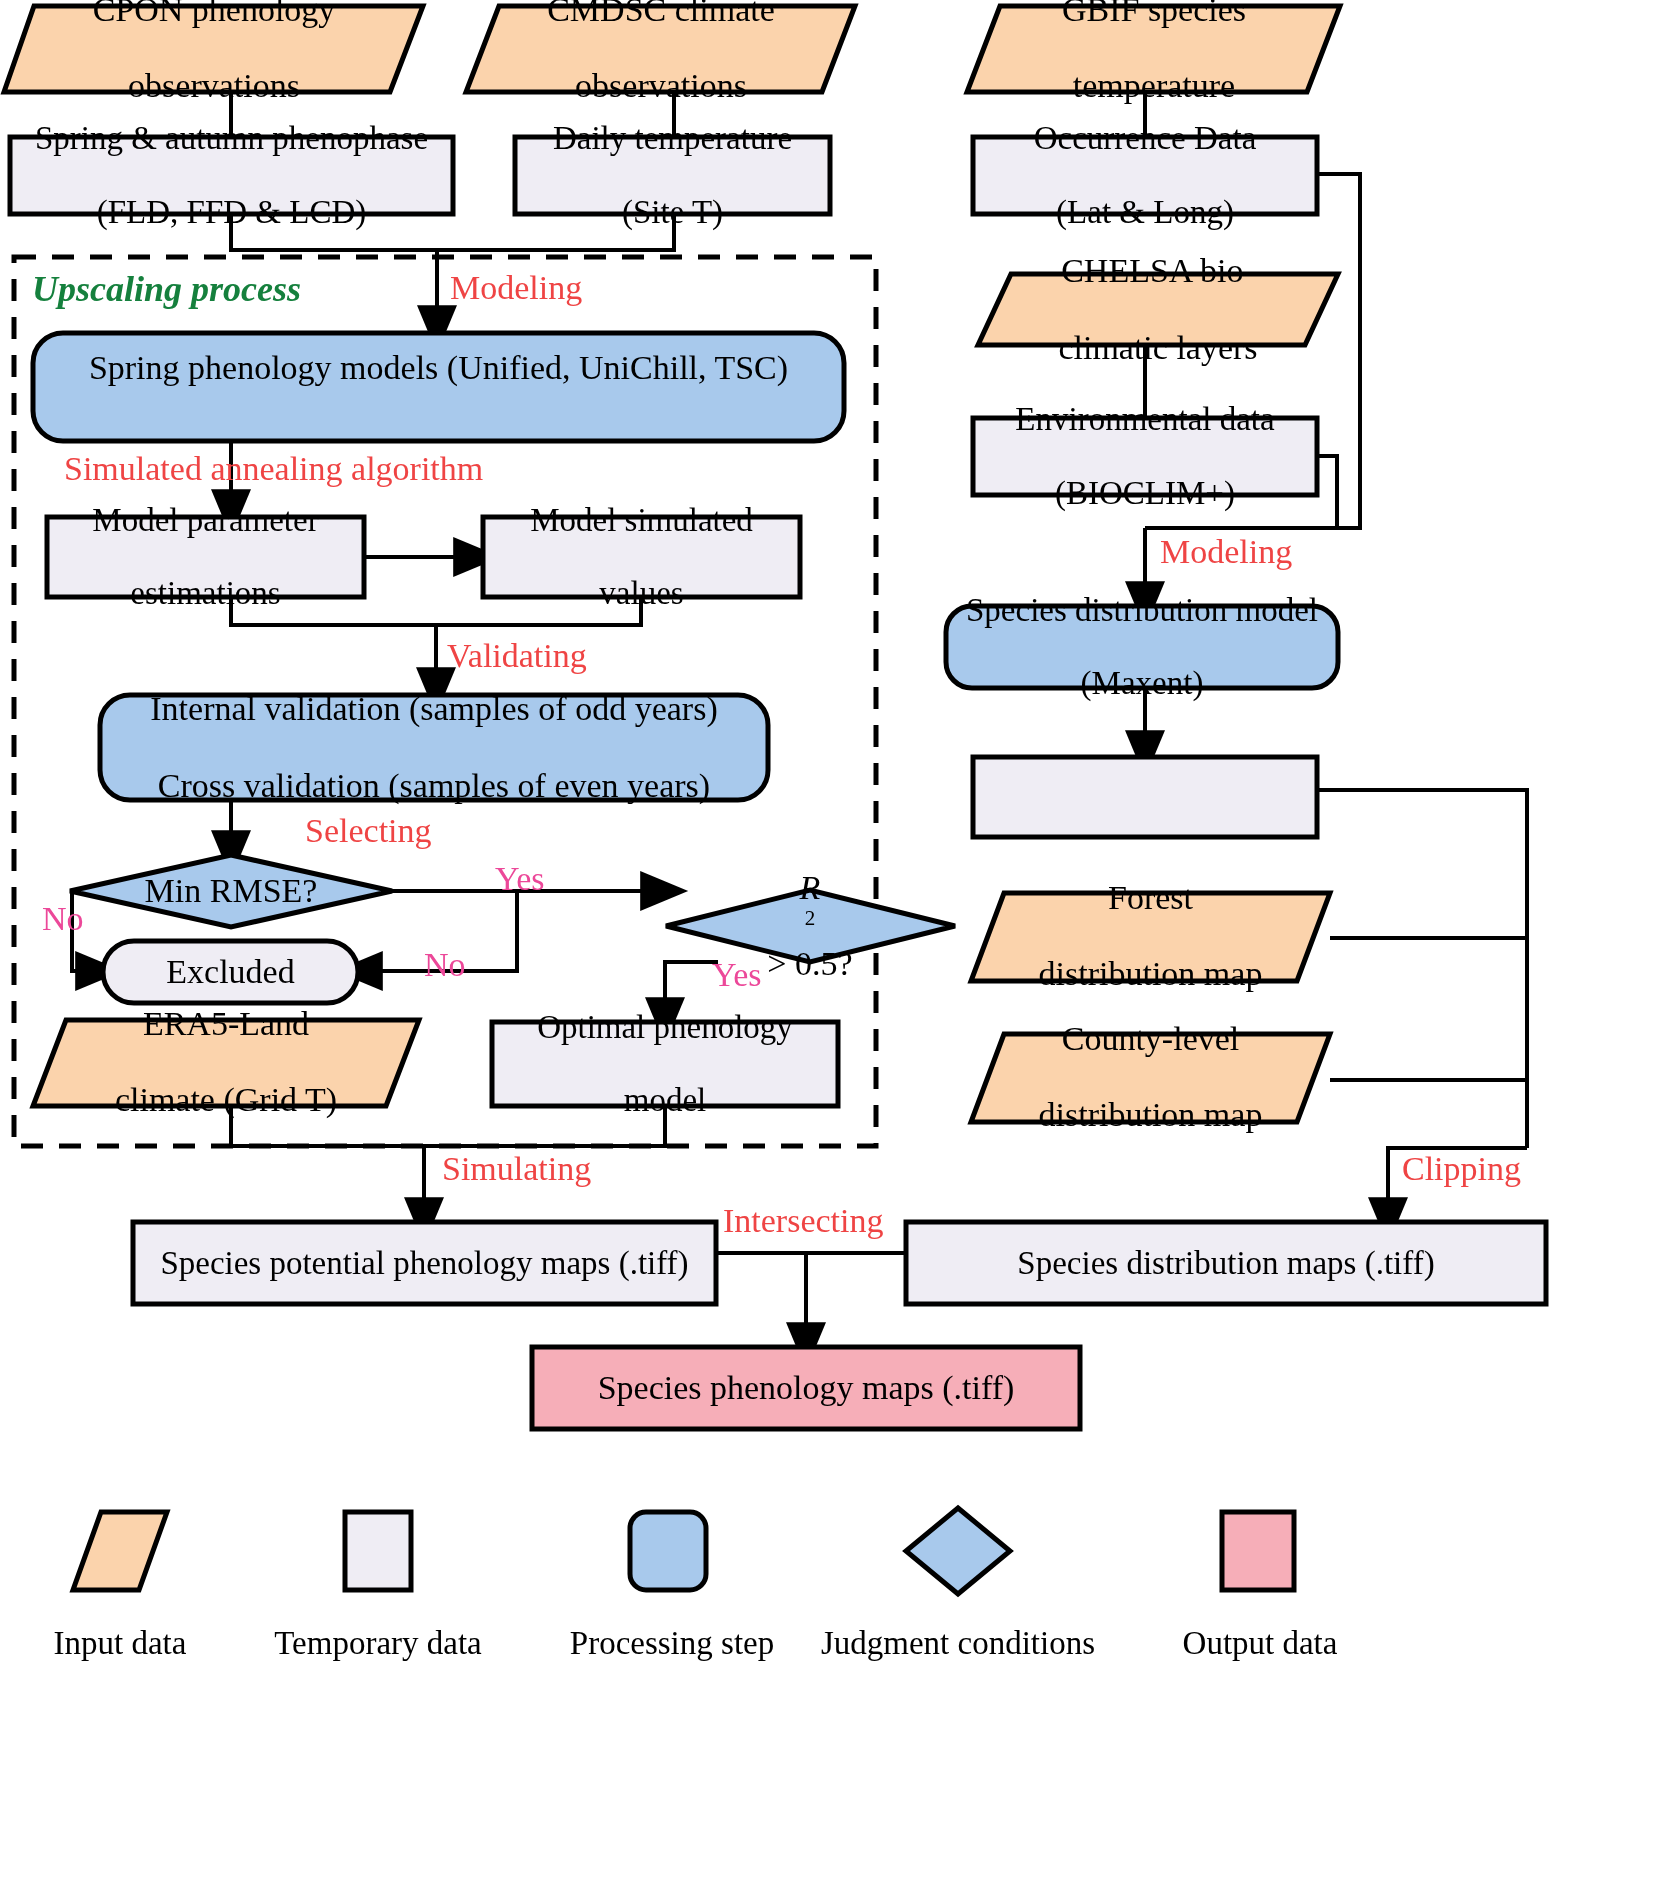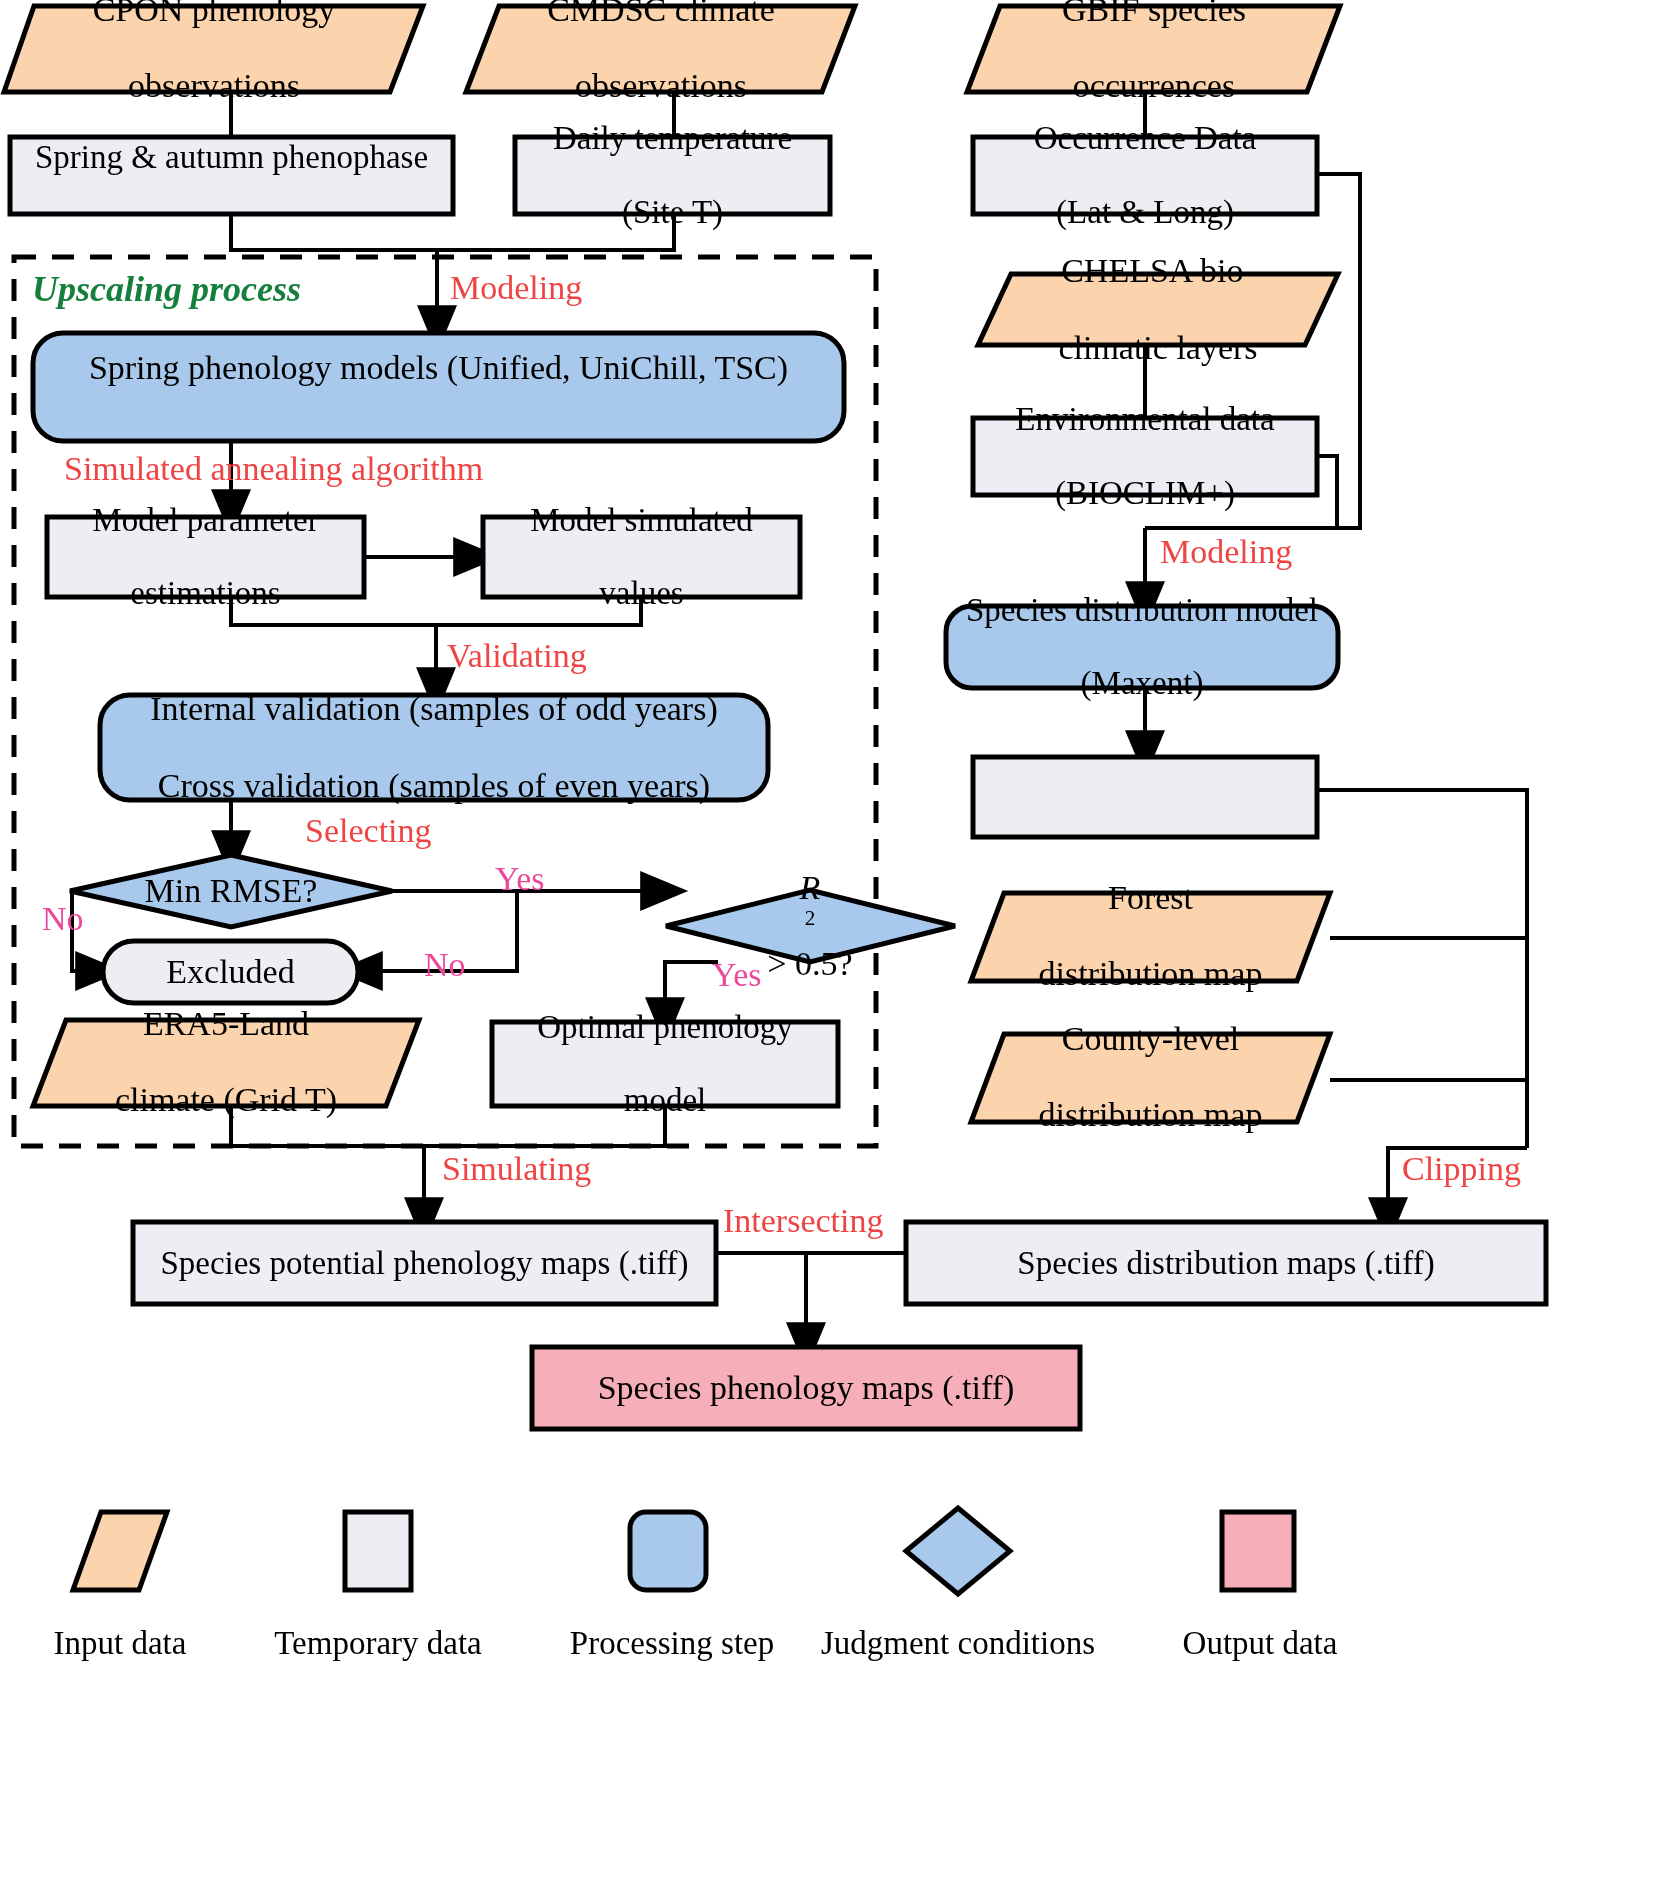--- a/index.html
+++ b/index.html
@@ -137,25 +137,25 @@
     </g>
   </svg>
 
   <div class="node t34" style="left:4px;top:2px;width:420px;height:92px;">
     <span><span>CPON phenology</span><br><span>observations</span></span>
   </div>
   <div class="node t34" style="left:466px;top:2px;width:390px;height:92px;">
     <span><span>CMDSC climate</span><br><span>observations</span></span>
   </div>
   <div class="node t34" style="left:967px;top:2px;width:374px;height:92px;">
-    <span><span>GBIF species</span><br><span>occurrences</span></span>
+    <span><span>GBIF species</span><br><span>temperature</span></span>
   </div>
 
   <div class="node t33" style="left:10px;top:137px;width:443px;height:77px;">
-    <span><span>Spring &amp; autumn phenophase</span><br></span>
+    <span><span>Spring &amp; autumn phenophase</span><br><span>(FLD, FFD &amp; LCD)</span></span>
   </div>
   <div class="node t33" style="left:515px;top:137px;width:315px;height:77px;">
     <span><span>Daily temperature</span><br><span>(Site T)</span></span>
   </div>
   <div class="node t33" style="left:973px;top:137px;width:344px;height:77px;">
     <span><span>Occurrence Data</span><br><span>(Lat &amp; Long)</span></span>
   </div>
 
   <div class="grouplabel" style="left:32px;top:268px;">Upscaling process</div>
 

